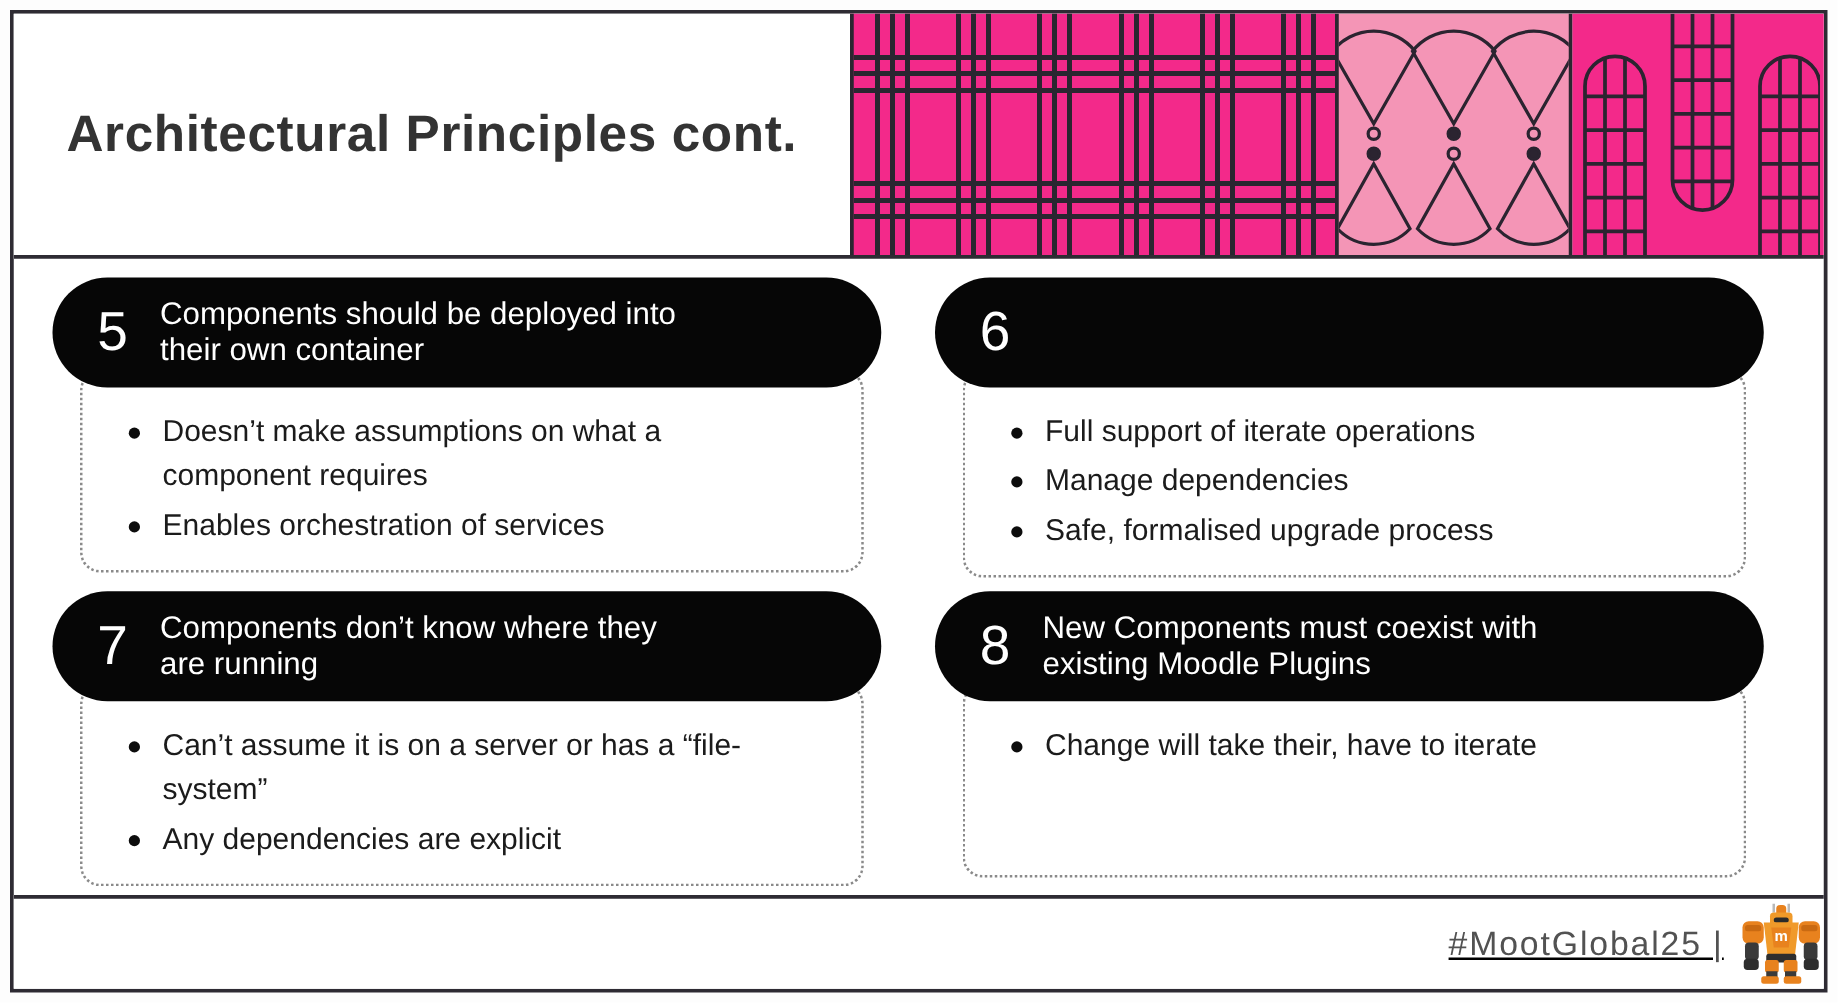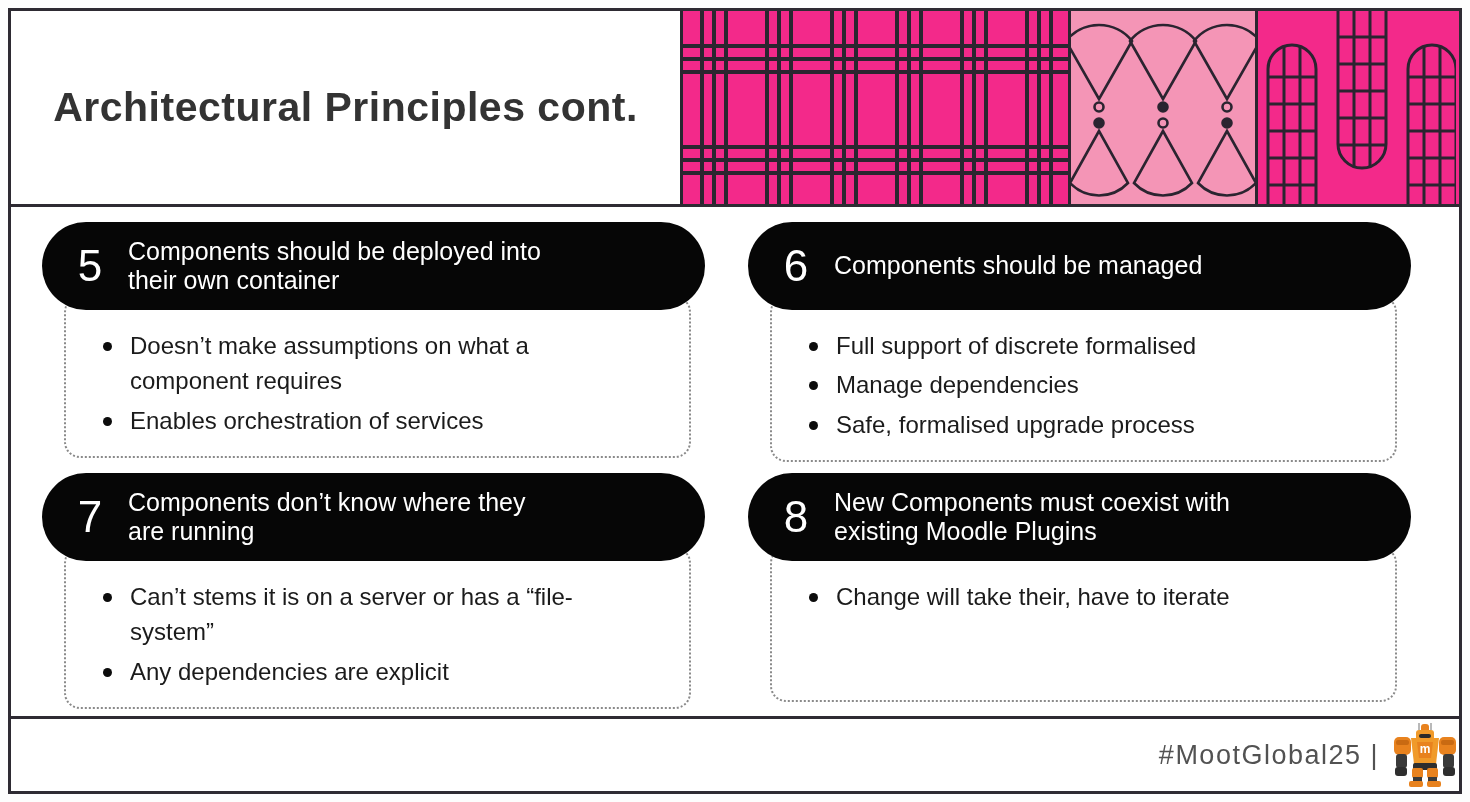--- a/index.html
+++ b/index.html
@@ -76,21 +76,21 @@
   }
   .bullets li::before {
     content:""; position:absolute; left:7px; top:14px;
     width:9px; height:9px; border-radius:50%; background:#0c0c0c;
   }
 
   
   .footer {
     position:absolute; left:0; bottom:0; width:1448px; height:75px;
     border-top:3px solid #2e2b33; background:#fff;
-    display:flex; align-items:center; justify-content:flex-end;
+    display:flex; align-items:center; justify-content:flex-end;text-decoration:underline;
   }
   .footer-text {
     font-size:27px; color:#525252; letter-spacing:1.5px; margin-right:14px;
   }
   .robot { width:64px; height:66px; margin-right:2px; }
 </style>
 </head>
 <body>
 
 <div class="slide">
@@ -164,39 +164,38 @@
       <ul class="bullets">
         <li>Doesn’t make assumptions on what a component requires</li>
         <li>Enables orchestration of services</li>
       </ul>
     </div>
   </div>
 
   <div class="card card-6">
     <div class="pill">
       <span class="pill-num">6</span>
-      <span class="pill-title">Components should be managed</span>
-    </div>
-    <div class="dotted-box">
-      <ul class="bullets">
-        <li>Full support of discrete formalised</li>
+    </div>
+    <div class="dotted-box">
+      <ul class="bullets">
+        <li>Full support of iterate operations</li>
         <li>Manage dependencies</li>
         <li>Safe, formalised upgrade process</li>
       </ul>
     </div>
   </div>
 
   <div class="card card-7">
     <div class="pill">
       <span class="pill-num">7</span>
       <span class="pill-title">Components don’t know where they are running</span>
     </div>
     <div class="dotted-box">
       <ul class="bullets">
-        <li>Can’t stems it is on a server or has a “file-system”</li>
+        <li>Can’t assume it is on a server or has a “file-system”</li>
         <li>Any dependencies are explicit</li>
       </ul>
     </div>
   </div>
 
   <div class="card card-8">
     <div class="pill">
       <span class="pill-num">8</span>
       <span class="pill-title">New Components must coexist with existing Moodle Plugins</span>
     </div>

